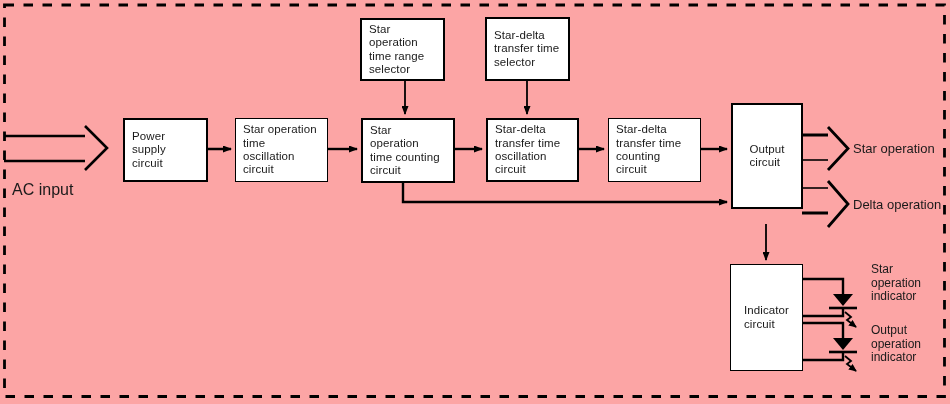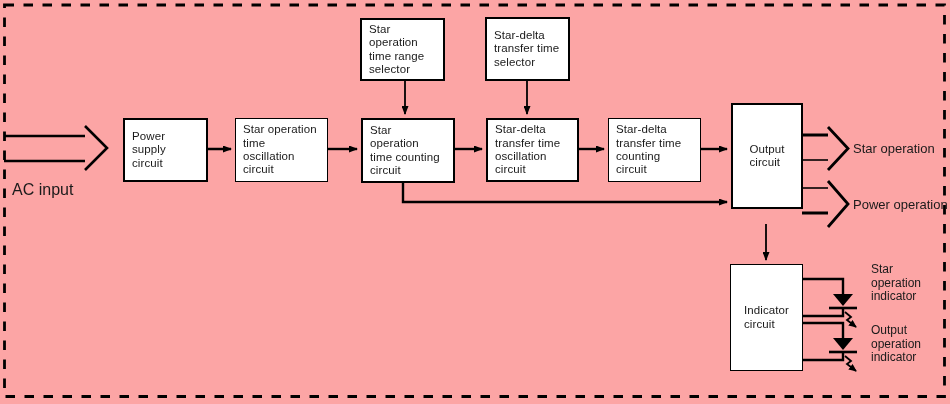--- a/index.html
+++ b/index.html
@@ -139,21 +139,21 @@
   <div class="block centered" style="left:731px;top:103px;width:72px;height:106px;">Output
 circuit</div>
 
   <div class="block thin centered" style="left:730px;top:264px;width:73px;height:107px;">Indicator
 circuit</div>
 
   <div class="lbl lbl-ac">AC input</div>
 
   <div class="lbl lbl-out" style="left:853px;top:141px;">Star operation</div>
 
-  <div class="lbl lbl-out" style="left:853px;top:197px;">Power operation</div>
+  <div class="lbl lbl-out" style="left:853px;top:197px;">Delta operation</div>
 
   <div class="lbl lbl-ind" style="left:871px;top:263px;">Star
 operation
 indicator</div>
 
   <div class="lbl lbl-ind" style="left:871px;top:324px;">Output
 operation
 indicator</div>
 
 </div>

